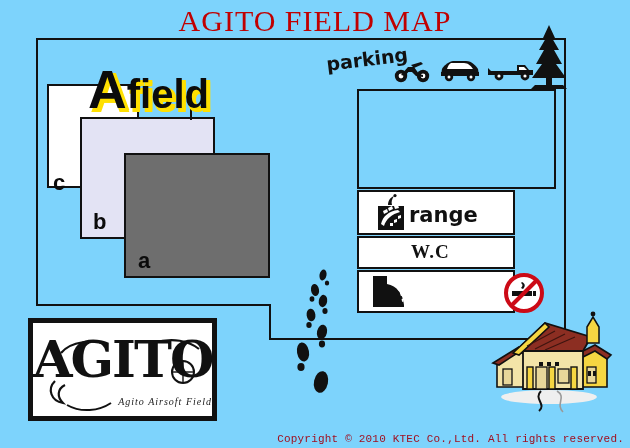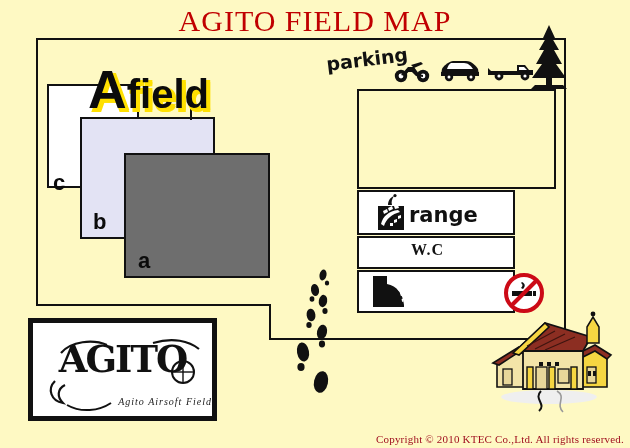--- a/index.html
+++ b/index.html
@@ -1,19 +1,19 @@
 <!DOCTYPE html>
 <html><head>
 <meta charset="utf-8">
 <style>
   html,body{margin:0;padding:0;background:#fff;}
   body{width:630px;height:448px;position:relative;overflow:hidden;
        font-family:"Liberation Sans",sans-serif;}
 
-  #canvas{position:absolute;left:0;top:0;width:630px;height:448px;background:#fef9c3;}
+  #canvas{position:absolute;left:0;top:0;width:630px;height:448px;background:#7dd3fc;}
 
   
   .title{
     position:absolute;left:0;top:4px;width:630px;text-align:center;
     font-family:"Liberation Serif",serif;
     font-size:30px;letter-spacing:1px;color:#c00000;font-weight:400;
     white-space:nowrap;
   }
 
   
@@ -38,53 +38,53 @@
   .box-c{position:absolute;border:2px solid #111;background:#ffffff;box-sizing:border-box;}
   .box-b{position:absolute;border:2px solid #111;background:#e3e3f4;box-sizing:border-box;}
   .box-a{position:absolute;border:2px solid #111;background:#6e6e6e;box-sizing:border-box;}
 
   
   .brow{position:absolute;border:2px solid #111;box-sizing:border-box;background:#fff;}
   .rowtext{
     position:absolute;font-weight:bold;color:#111;white-space:nowrap;
   }
   .wc{
-    font-family:"Liberation Serif",serif;font-size:16px;font-weight:bold;
+    font-family:"Liberation Serif",serif;font-size:19px;font-weight:bold;
     letter-spacing:1px;
   }
   .handw{
     font-family:"DejaVu Sans",sans-serif;font-size:21px;font-weight:bold;
     letter-spacing:0px;
   }
 
   
   .parkword{
     position:absolute;font-family:"DejaVu Sans",sans-serif;font-weight:bold;
     font-size:19px;color:#111;transform:rotate(-7deg);white-space:nowrap;
   }
 
   
   .logobox{
     position:absolute;border:5px solid #111;background:#fff;box-sizing:border-box;
   }
   .logoword{
-    position:absolute;left:0;top:14px;width:100%;text-align:center;
-    font-family:"DejaVu Serif",serif;font-weight:bold;font-size:37px;
+    position:absolute;left:0;top:6px;width:100%;text-align:center;
+    font-family:"DejaVu Serif",serif;font-weight:bold;font-size:51px;
     color:#111;letter-spacing:-2px;
   }
   .logosub{
     position:absolute;left:0;bottom:9px;width:100%;text-align:right;
     font-family:"Liberation Serif",serif;font-style:italic;font-size:10px;color:#222;
     letter-spacing:1px;
   }
 
   
   .copyright{
     position:absolute;right:6px;bottom:3px;
-    font-family:Liberation Serif, serif;font-size:11px;color:#a01020;
+    font-family:Liberation Mono, monospace;font-size:11px;color:#a01020;
     white-space:nowrap;letter-spacing:0.2px;
   }
 
   svg{display:block;overflow:visible;}
   .ic{position:absolute;}
 </style>
 </head>
 <body>
 
 <div id="canvas">

